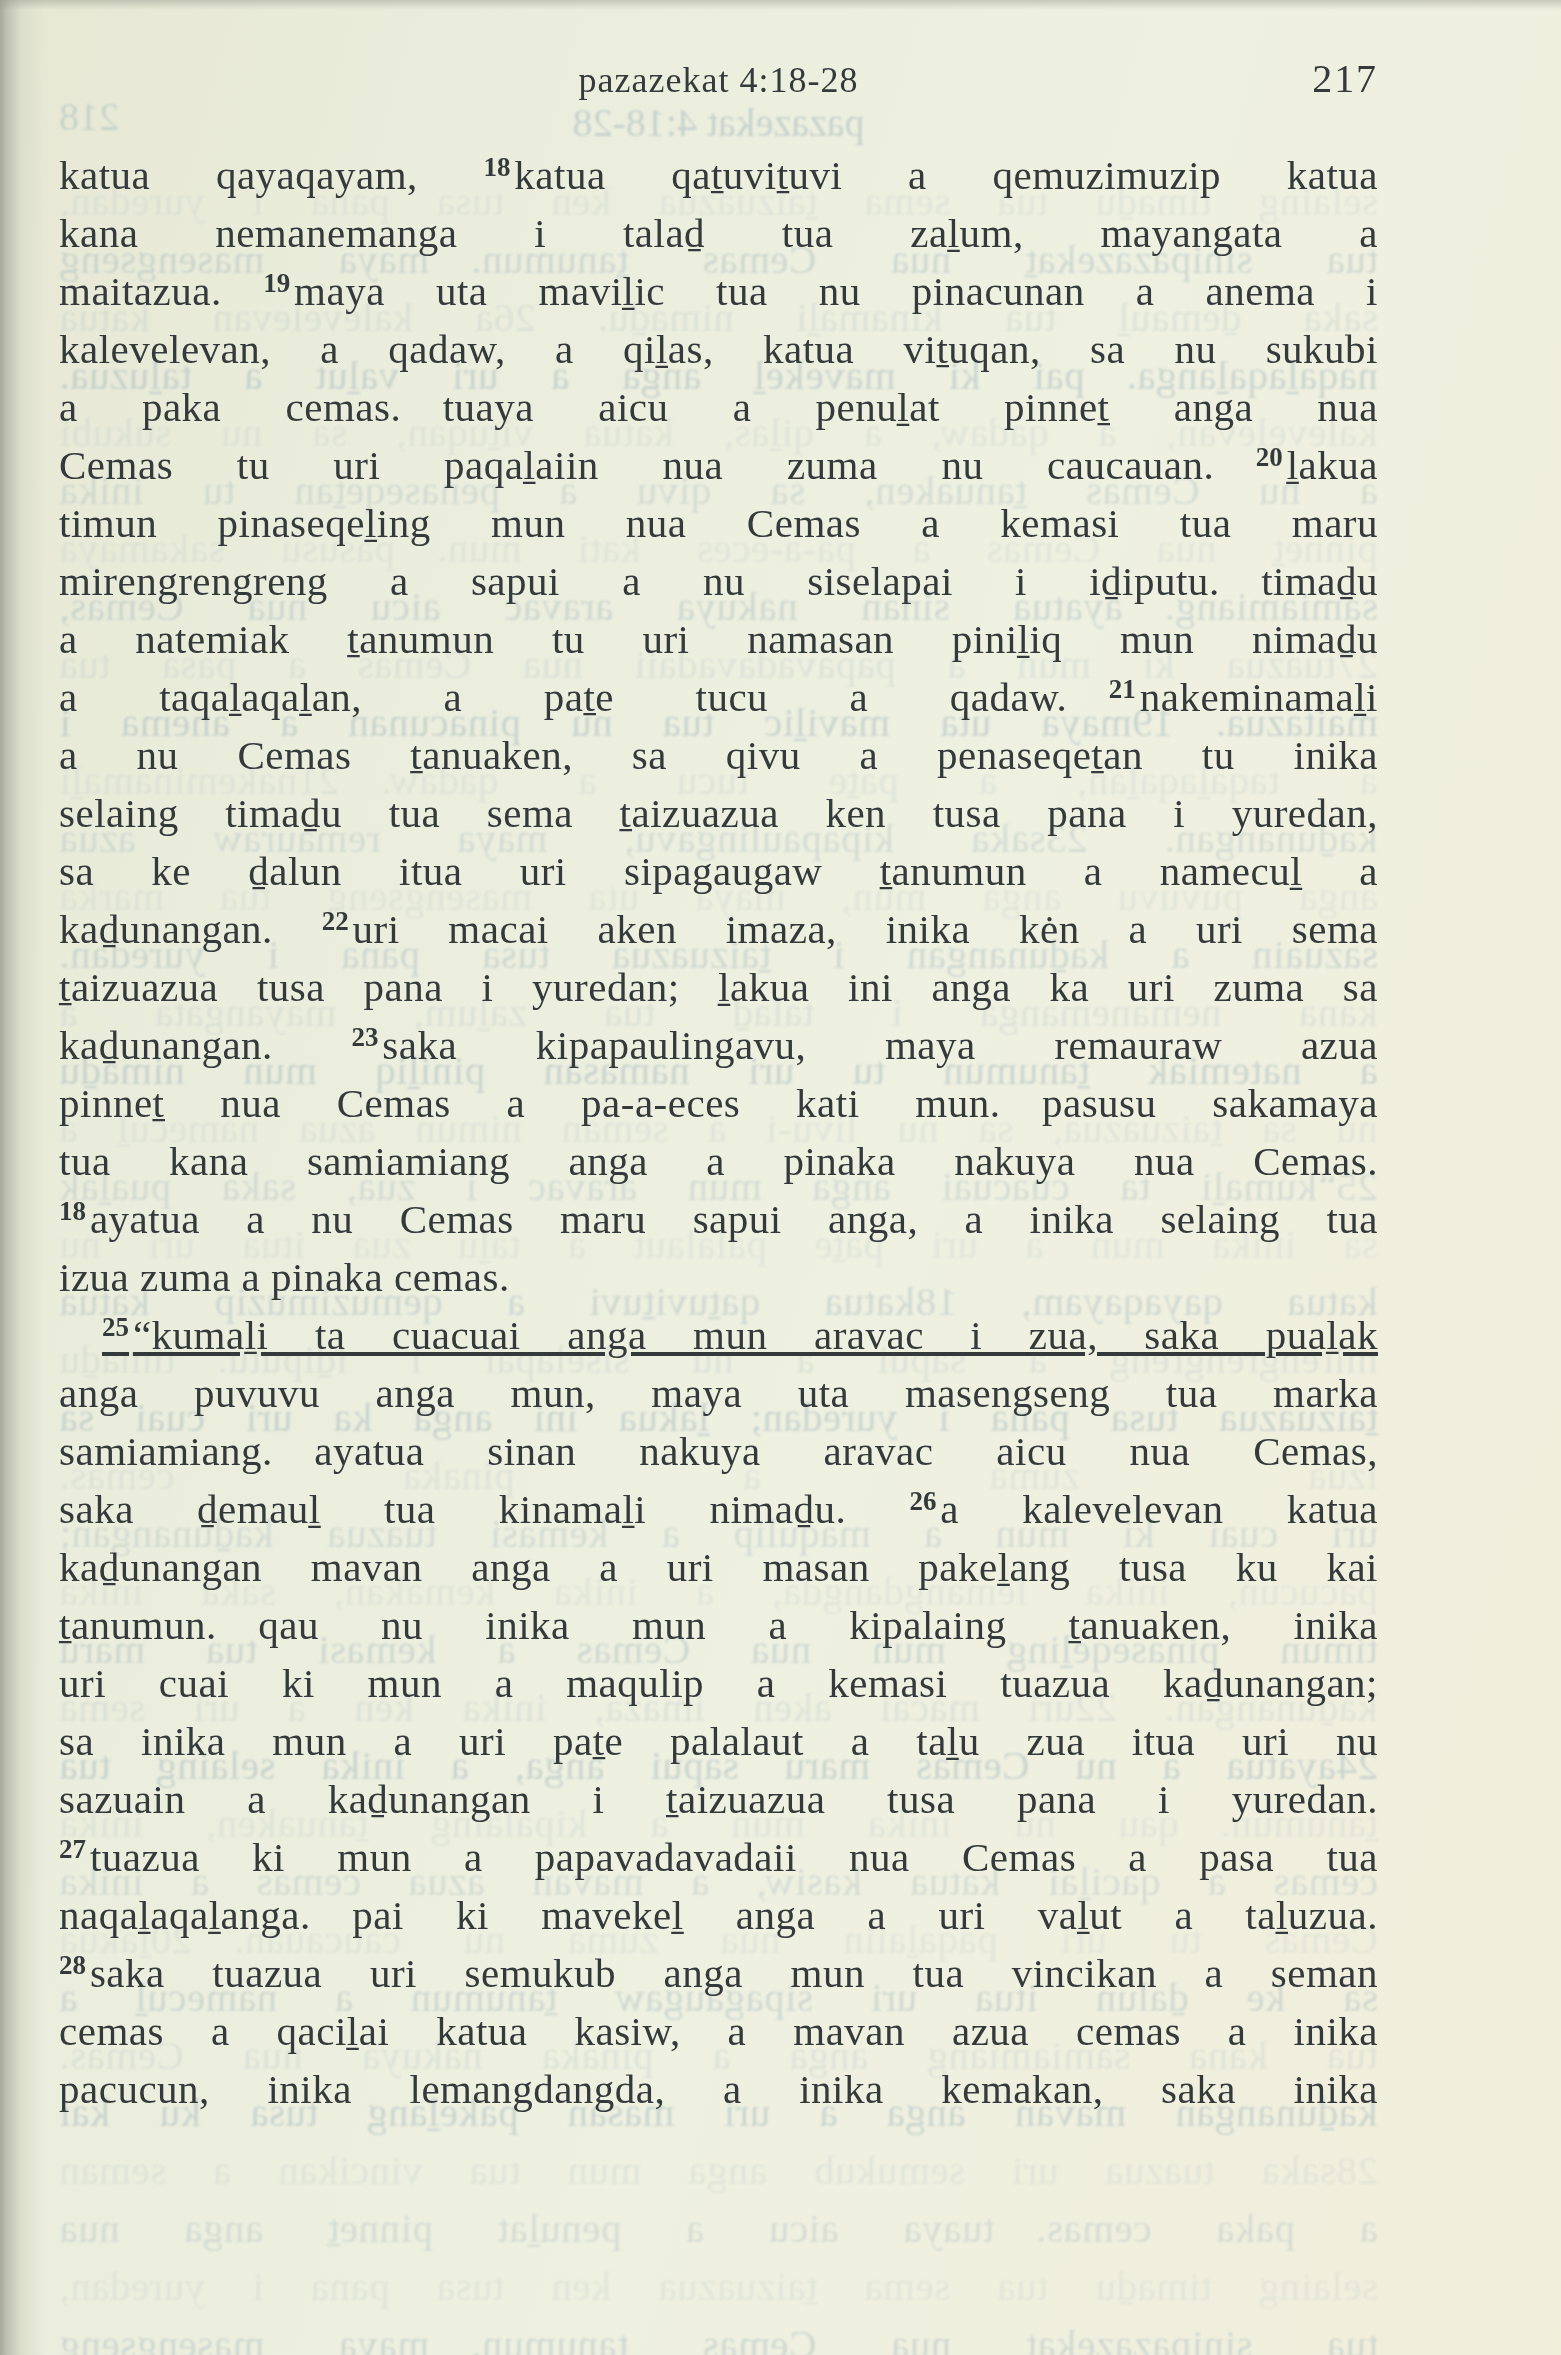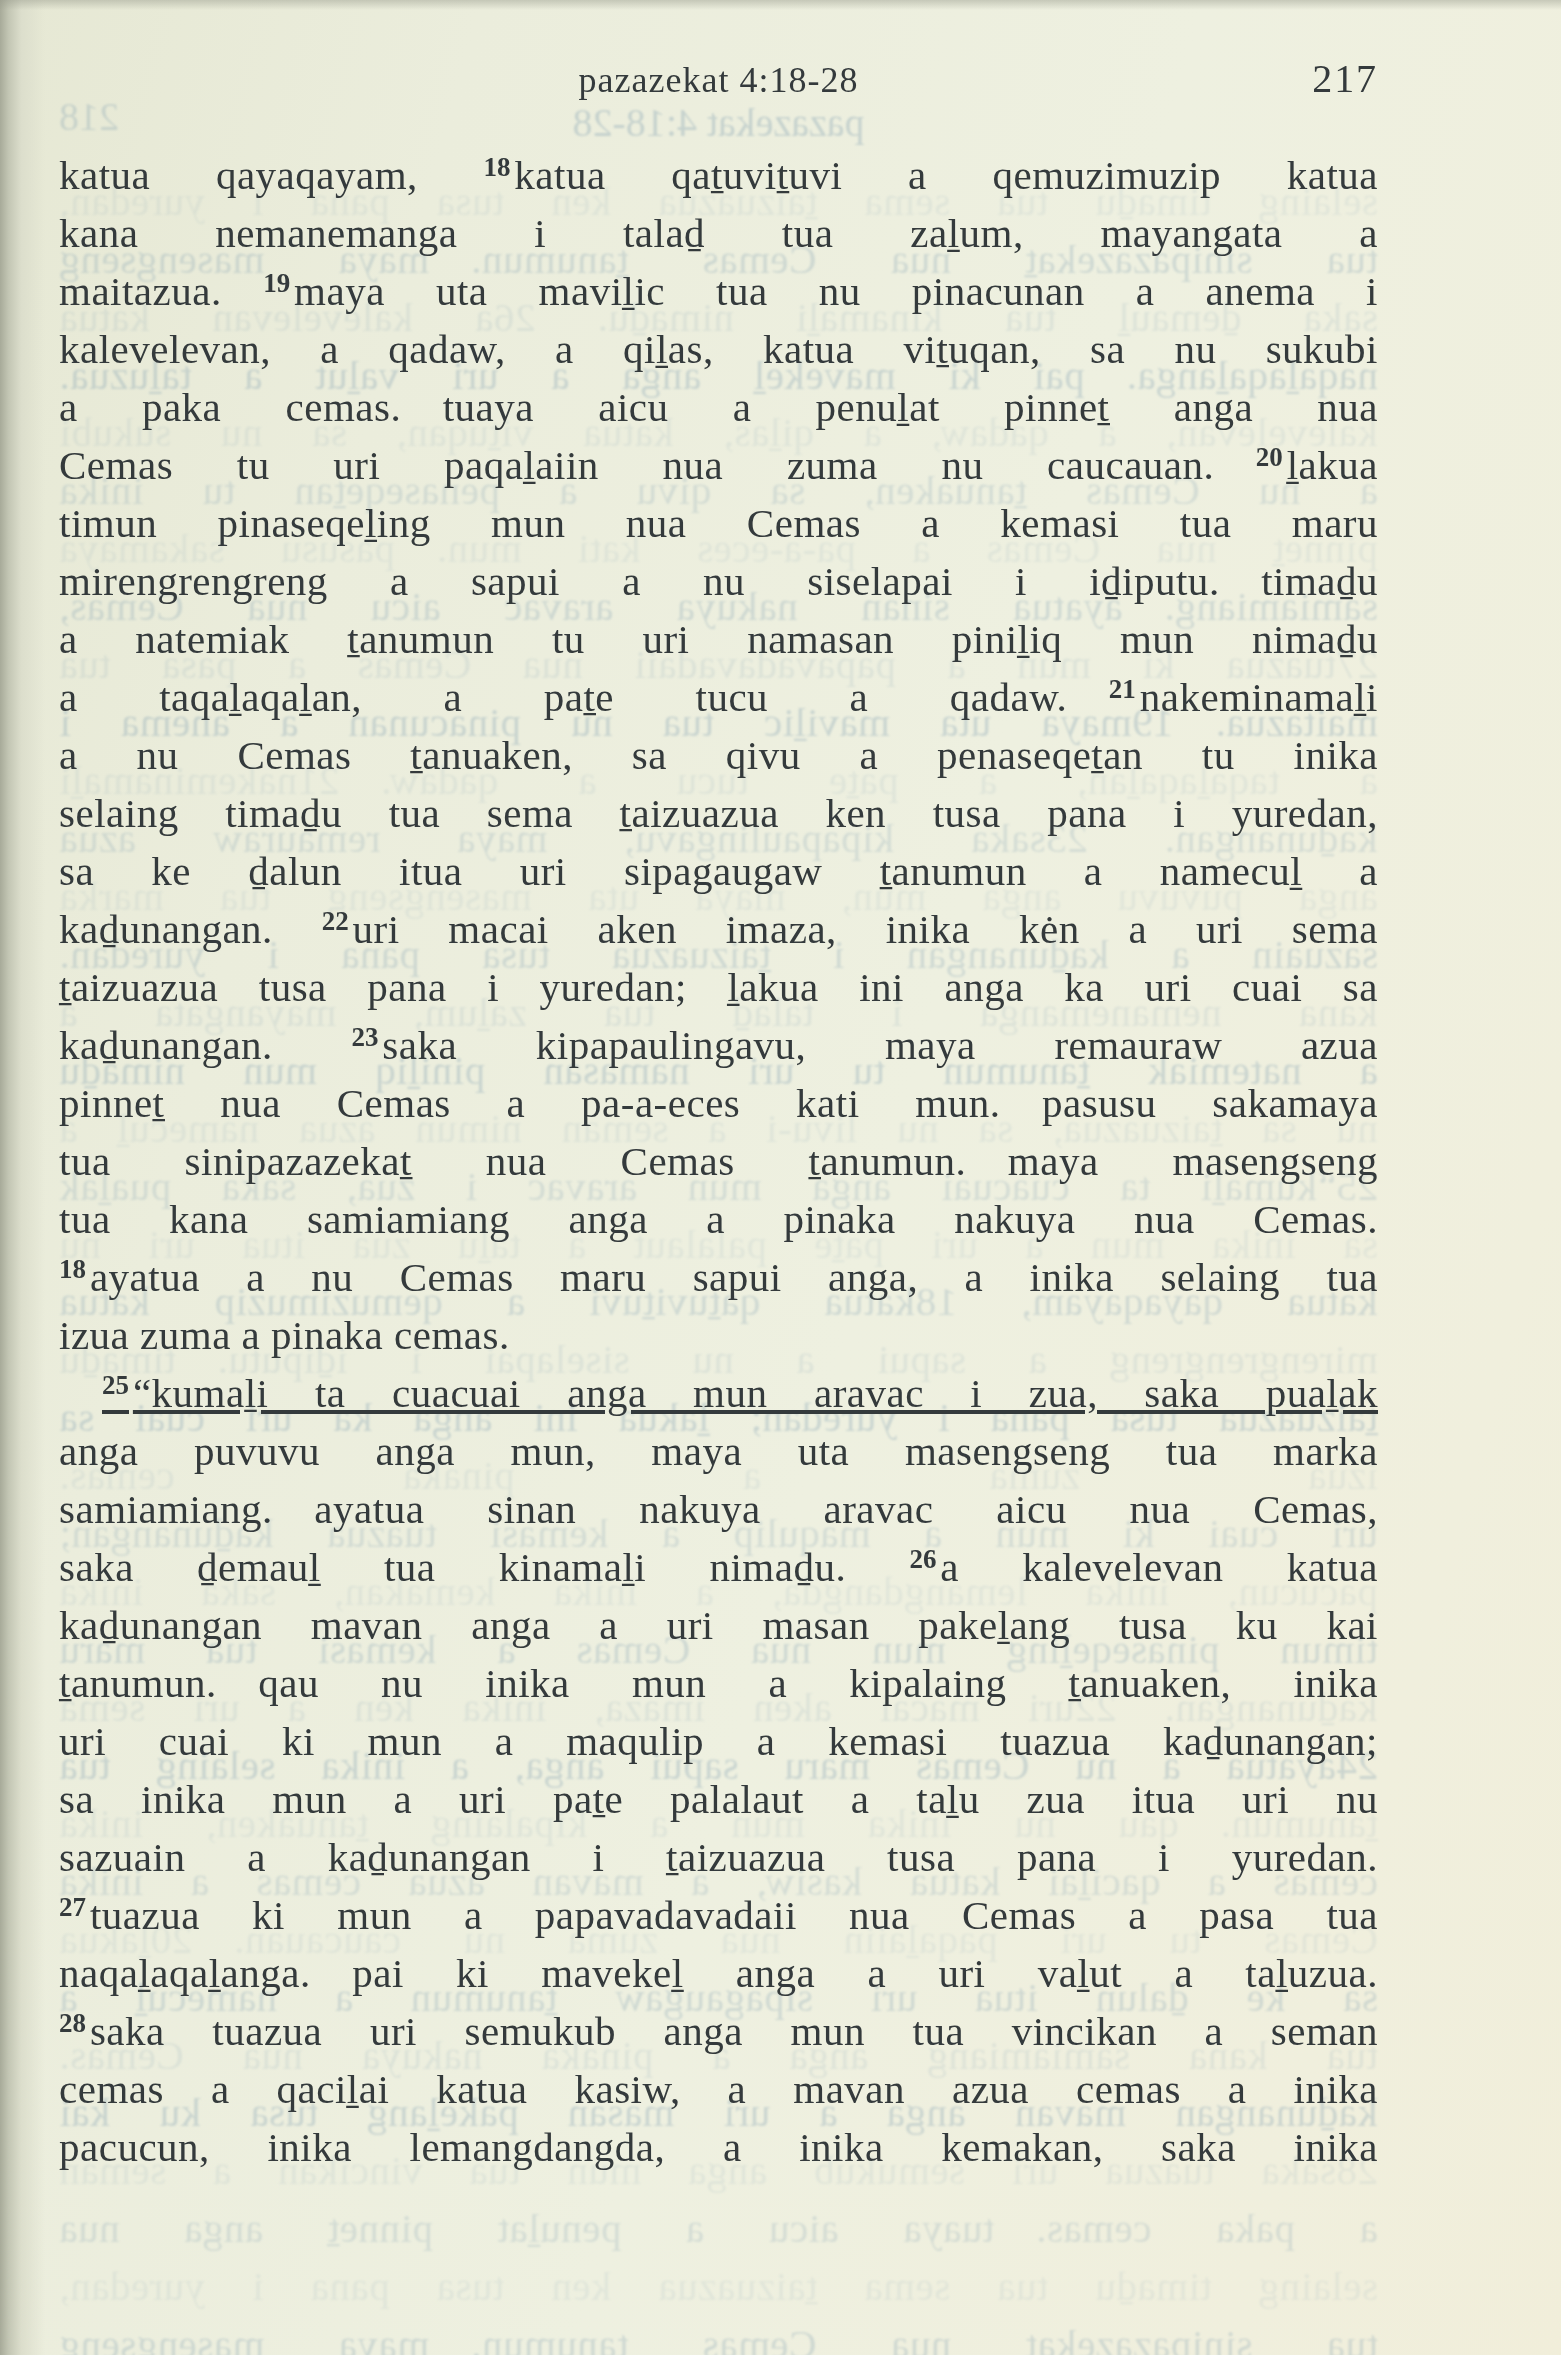--- a/index.html
+++ b/index.html
@@ -124,24 +124,23 @@
       <div class="tline"><span>a paka cemas. tuaya aicu a penuḻat pinneṯ anga nua</span></div>
       <div class="tline"><span class="bold">Cemas</span><span> tu uri paqaḻaiin nua zuma nu caucauan. </span><span class="vnum">20</span><span>ḻakua</span></div>
       <div class="tline"><span>timun pinaseqeḻing mun nua </span><span class="bold">Cemas</span><span> a kemasi tua maru</span></div>
       <div class="tline"><span>mirengrengreng a sapui a nu siselapai i </span><span class="bold">iḏiputu</span><span>. timaḏu</span></div>
       <div class="tline"><span>a natemiak ṯanumun tu uri namasan piniḻiq mun nimaḏu</span></div>
       <div class="tline"><span>a taqaḻaqaḻan, a paṯe tucu a qadaw. </span><span class="vnum">21</span><span>nakeminamaḻi</span></div>
       <div class="tline"><span>a nu </span><span class="bold">Cemas</span><span> ṯanuaken, sa qivu a penaseqeṯan tu inika</span></div>
       <div class="tline"><span>selaing timaḏu tua sema ṯaizuazua ken tusa pana i </span><span class="bold">yuredan</span><span>,</span></div>
       <div class="tline"><span>sa ke ḏalun itua uri sipagaugaw ṯanumun a namecuḻ a</span></div>
       <div class="tline"><span>kaḏunangan. </span><span class="vnum">22</span><span>uri macai aken imaza, inika kėn a uri sema</span></div>
-      <div class="tline"><span>ṯaizuazua tusa pana i </span><span class="bold">yuredan</span><span>; ḻakua ini anga ka uri cuai sa</span></div>
+      <div class="tline"><span>ṯaizuazua tusa pana i </span><span class="bold">yuredan</span><span>; ḻakua ini anga ka uri zuma sa</span></div>
       <div class="tline"><span>kaḏunangan. </span><span class="vnum">23</span><span>saka kipapaulingavu, maya remauraw azua</span></div>
       <div class="tline"><span>pinneṯ nua </span><span class="bold">Cemas</span><span> a pa-a-eces kati mun. pasusu sakamaya</span></div>
-      <div class="tline"><span>tua sinipazazekaṯ nua </span><span class="bold">Cemas</span><span> ṯanumun. maya masengseng</span></div>
       <div class="tline"><span>tua kana samiamiang anga a pinaka nakuya nua </span><span class="bold">Cemas</span><span>.</span></div>
       <div class="tline"><span class="vnum">18</span><span>ayatua a nu </span><span class="bold">Cemas</span><span> maru sapui anga, a inika selaing tua</span></div>
       <div class="tline noj"><span>izua zuma a pinaka cemas.</span></div>
       <div class="tline ind"><span class="vnum">25</span><span>“kumaḻi ta cuacuai anga mun aravac i zua, saka puaḻak</span></div>
       <div class="tline"><span>anga puvuvu anga mun, maya uta masengseng tua marka</span></div>
       <div class="tline"><span>samiamiang. ayatua sinan nakuya aravac aicu nua </span><span class="bold">Cemas</span><span>,</span></div>
       <div class="tline"><span>saka ḏemauḻ tua kinamaḻi nimaḏu. </span><span class="vnum">26</span><span>a kalevelevan katua</span></div>
       <div class="tline"><span>kaḏunangan mavan anga a uri masan pakeḻang tusa ku kai</span></div>
       <div class="tline"><span>ṯanumun. qau nu inika mun a kipalaing ṯanuaken, inika</span></div>
       <div class="tline"><span>uri cuai ki mun a maqulip a kemasi tuazua kaḏunangan;</span></div>

